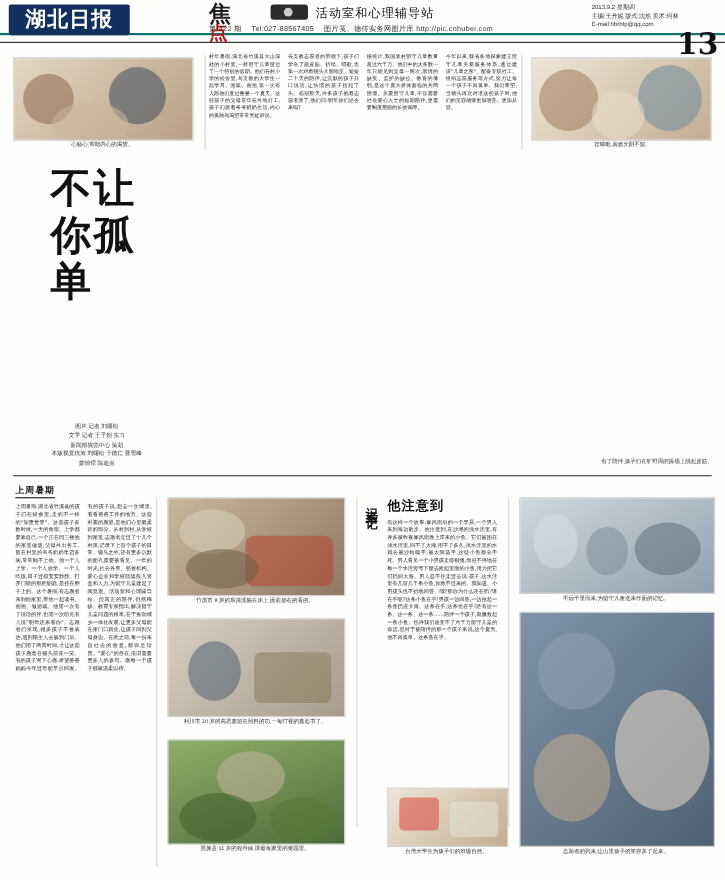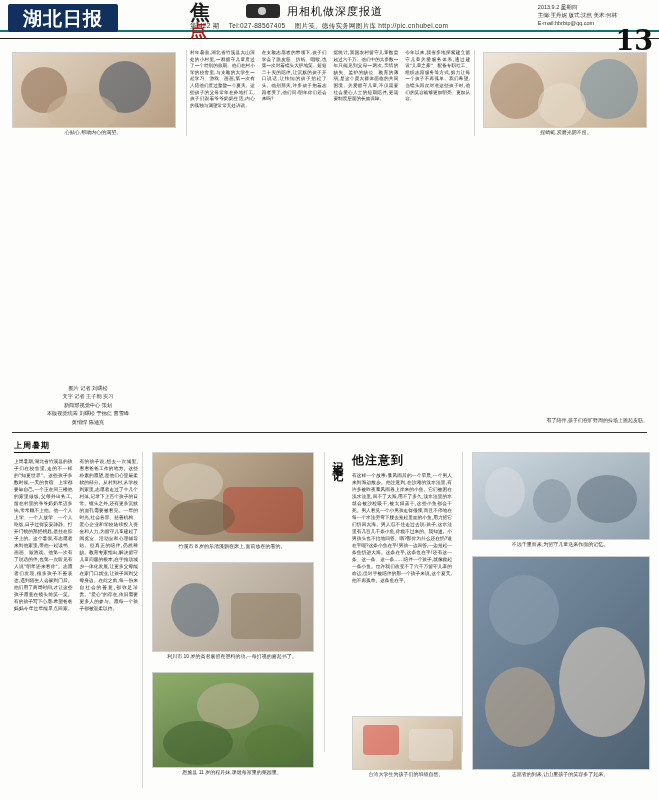--- a/index.html
+++ b/index.html
@@ -228,21 +228,21 @@
 
   <div class="masthead">
     <div class="logo">湖北日报</div>
     <div class="mh-rule"></div>
 
     <div class="focus-block">
       <div class="focus-top">焦</div>
       <div class="focus-bot">点</div>
     </div>
     <div class="focus-camera"></div>
-    <div class="mh-slogan">用相机做深度报道</div>
+    <div class="mh-slogan">活动室和心理辅导站</div>
 
     <div class="mh-meta">
       <span>第 422 期</span>
       <span>Tel:027-88567405</span>
       <span>图片笺、德传实务网图片库 http://pic.cnhubei.com</span>
     </div>
 
     <div class="mh-right" style="white-space:pre-line;">2013.9.2 星期四
 主编:王丹妮 版式:沈然 美术:何林
 E-mail:hbrbtp@qq.com</div>
@@ -268,20 +268,21 @@
     <div class="vline" style="left:474px;"></div>
 
     <div class="lead-cols">
       <div class="lead-col">村年暑假,湖北省竹溪县大山深处的小村里,一群留守儿童度过了一个特别的假期。他们在村小学的校舍里,与支教的大学生一起学习、游戏、画画,第一次有人陪他们度过整整一个夏天。这些孩子的父母常年在外地打工,孩子们跟着爷爷奶奶生活,内心的孤独与渴望常常无处诉说。</div>
       <div class="lead-col">在支教志愿者的带领下,孩子们学会了跳皮筋、折纸、唱歌,也第一次对着镜头大胆地笑。短短二十天的陪伴,让沉默的孩子开口说话,让怯懦的孩子抬起了头。临别那天,许多孩子抱着志愿者哭了,他们问:明年你们还会来吗?</div>
       <div class="lead-col">据统计,我国农村留守儿童数量超过六千万。他们中的大多数一年只能见到父母一两次,亲情的缺失、监护的缺位、教育的薄弱,是这个庞大群体面临的共同困境。关爱留守儿童,不仅需要社会爱心人士的短期陪伴,更需要制度层面的长效保障。</div>
       <div class="lead-col">今年以来,我省多地探索建立留守儿童关爱服务体系,通过建设"儿童之家"、配备专职社工、组织志愿服务等方式,努力让每一个孩子不再孤单。我们希望,当镜头再次对准这些孩子时,他们的笑容能够更加明亮、更加从容。</div>
     </div>
   </div>
 
+  <div class="hero-title">不让你孤单</div>
   <div class="hero-credit" style="white-space:pre-line;">图片 记者 刘曙松
 文字 记者 王子朝 实习
 新闻部视觉中心 策划
 本版视觉统筹 刘曙松 于德仁 曹雪峰
 黄悄悍 陈迪克</div>
 
   <div class="cap hero-cap">有了陪伴,孩子们在旷野周的操场上跳起皮筋。</div>
 
   <div class="sec-divider"></div>
   <div class="lianbo-label">上周暑期</div>

